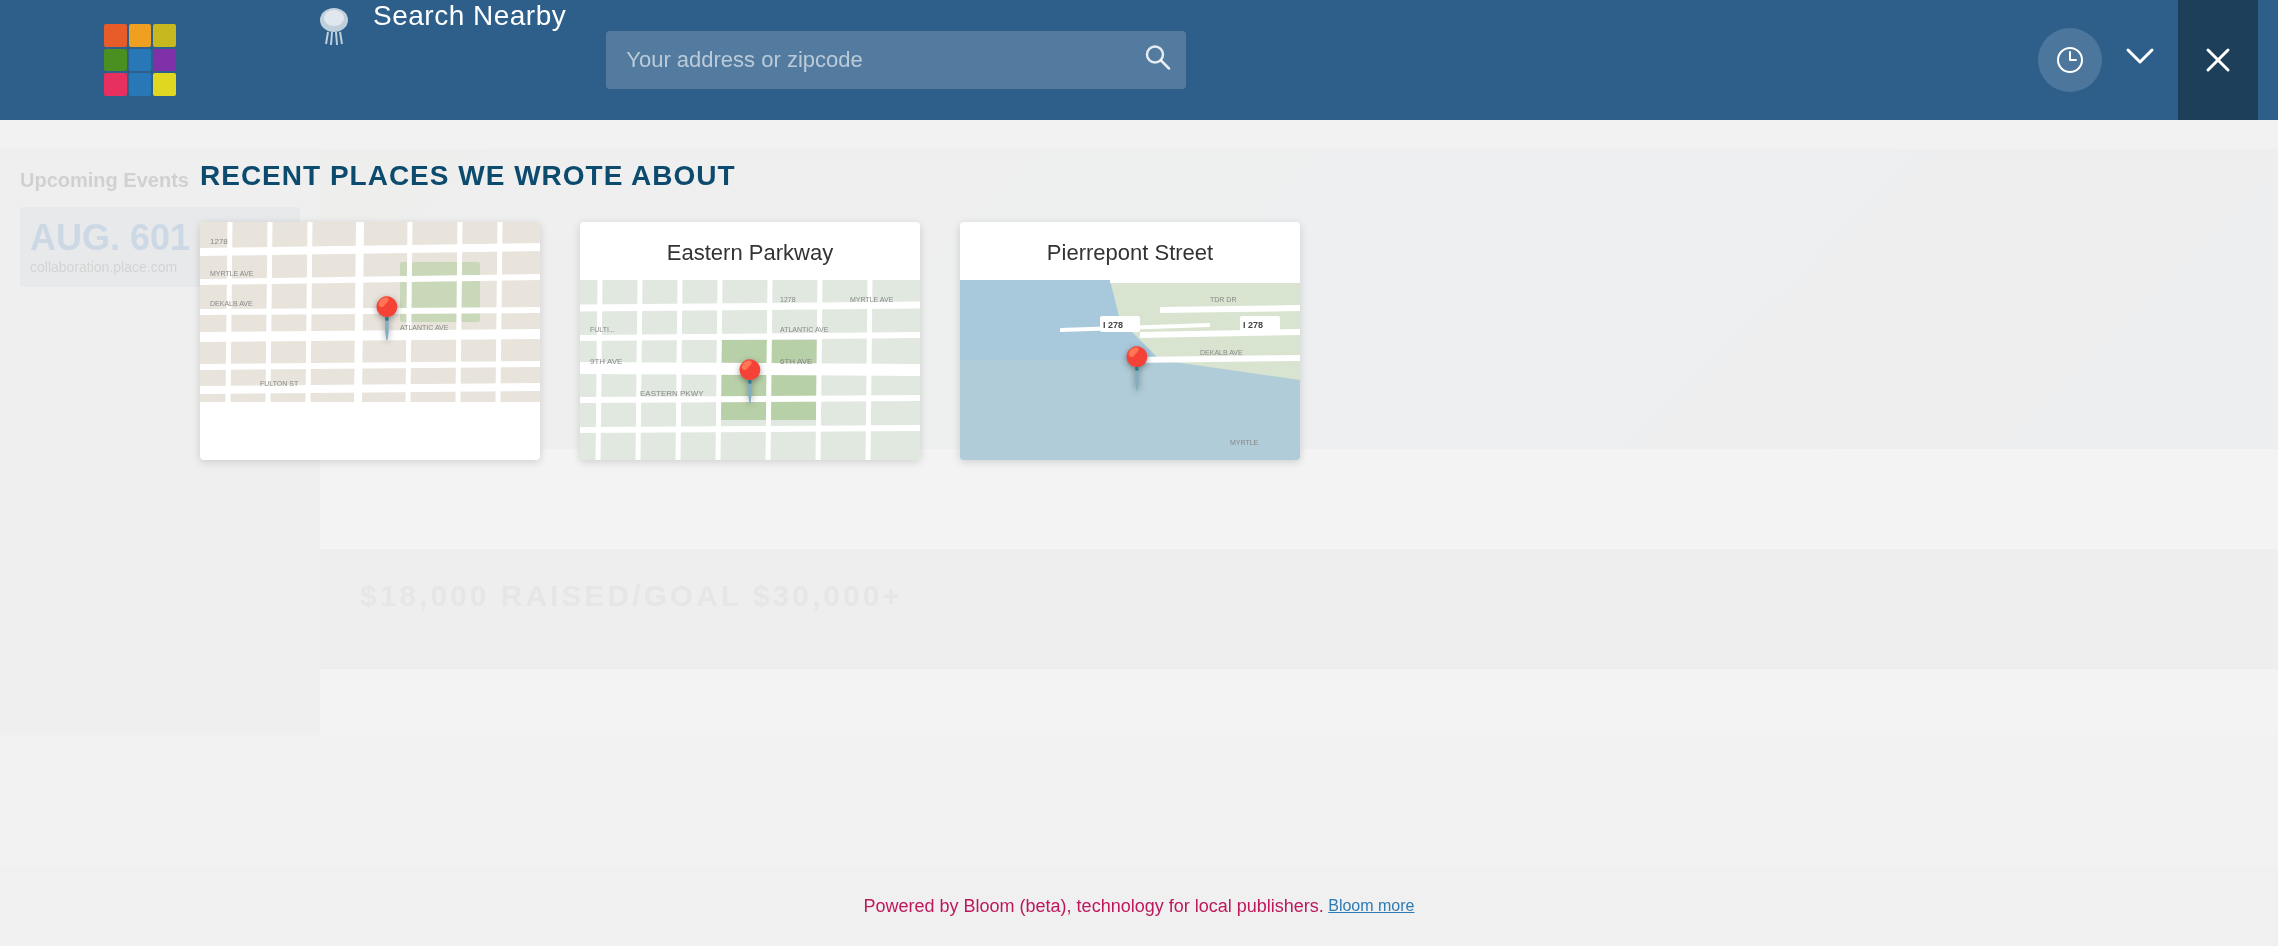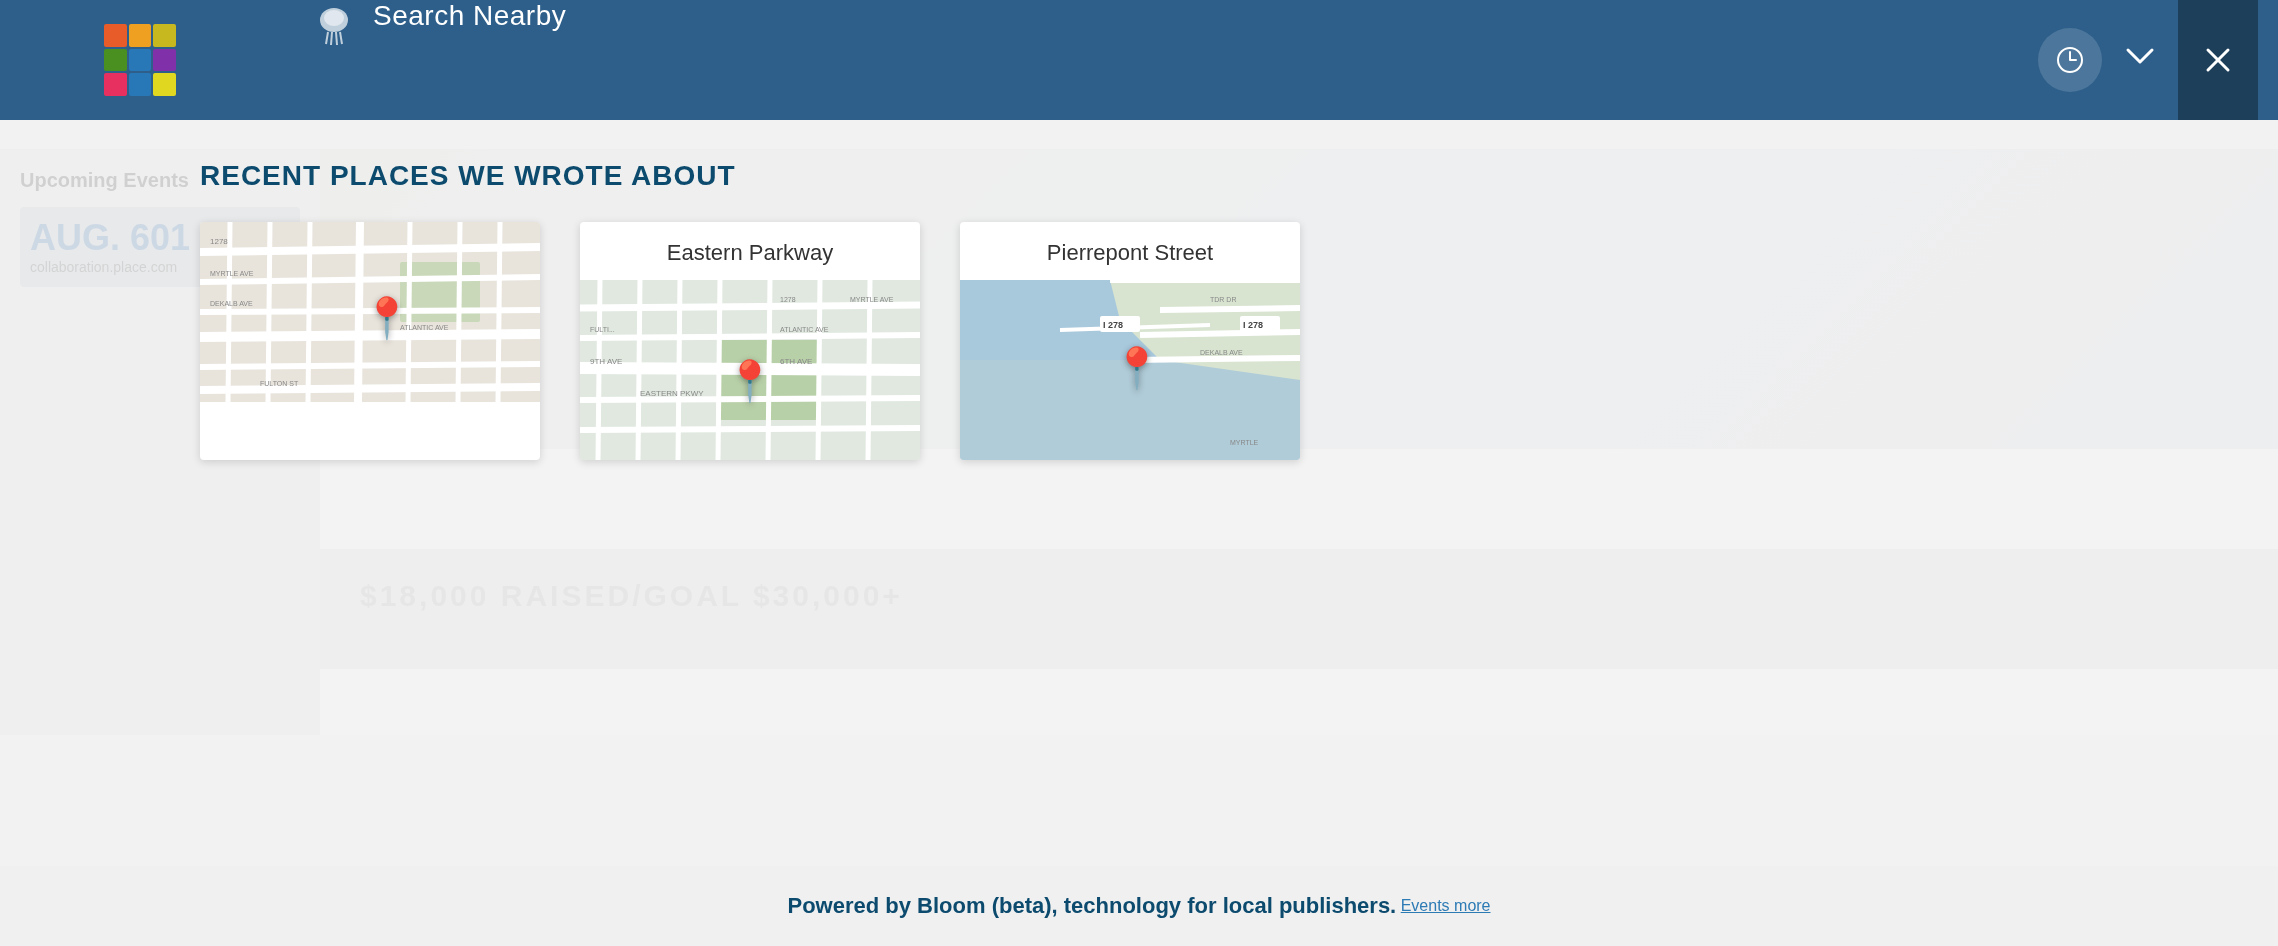--- a/index.html
+++ b/index.html
@@ -293,23 +293,22 @@
       bottom: 0;
       left: 0; right: 0;
       height: 80px;
       display: flex;
       align-items: center;
       justify-content: center;
       z-index: 5;
       background: rgba(240,240,240,0.7);
     }
     .footer-text {
-      color: #0c4a6e;
-      font-size: 22px;
-      font-weight: bold;
+      color: #be185d;
+      font-size: 18px;
     }
     .footer-link {
       color: #2d7bb5;
       text-decoration: underline;
       cursor: pointer;
     }
 
     
     .map1-bg { background: #e8e4dc; }
     .map2-bg { background: #e0e8e0; }
@@ -364,20 +363,29 @@
       <ellipse cx="24" cy="20" rx="14" ry="12" fill="rgba(255,255,255,0.7)"></ellipse>
       <ellipse cx="24" cy="18" rx="10" ry="8" fill="rgba(255,255,255,0.5)"></ellipse>
       <line x1="18" y1="32" x2="16" y2="44" stroke="rgba(255,255,255,0.7)" stroke-width="2"></line>
       <line x1="22" y1="32" x2="21" y2="45" stroke="rgba(255,255,255,0.7)" stroke-width="2"></line>
       <line x1="26" y1="32" x2="27" y2="45" stroke="rgba(255,255,255,0.7)" stroke-width="2"></line>
       <line x1="30" y1="32" x2="32" y2="44" stroke="rgba(255,255,255,0.7)" stroke-width="2"></line>
     </svg>
     <span class="search-nearby-label">Search Nearby</span>
   </div>
 
+  <div class="search-input-container">
+    <input type="text" class="search-input" placeholder="Your address or zipcode" style="">
+    <button class="search-icon-btn">
+      <svg width="28" height="28" viewBox="0 0 28 28" fill="none">
+        <circle cx="12" cy="12" r="8" stroke="rgba(255,255,255,0.85)" stroke-width="2.5"></circle>
+        <line x1="18" y1="18" x2="26" y2="26" stroke="rgba(255,255,255,0.85)" stroke-width="2.5" stroke-linecap="round"></line>
+      </svg>
+    </button>
+  </div>
 
   <div class="header-right">
     <button class="header-btn-circle">
       <svg width="32" height="32" viewBox="0 0 32 32" fill="none">
         <circle cx="16" cy="16" r="12" stroke="white" stroke-width="2"></circle>
         <polyline points="16,8 16,16 22,16" stroke="white" stroke-width="2" stroke-linecap="round" stroke-linejoin="round"></polyline>
       </svg>
     </button>
     <button class="header-btn-chevron">
       <svg width="36" height="36" viewBox="0 0 36 36" fill="none">
@@ -497,14 +505,14 @@
         <div class="map-pin" style="left:52%;top:38%;">📍</div>
       </div>
     </div>
 
   </div>
 </main>
 
 <footer class="footer">
   <span class="footer-text">Powered by Bloom (beta), technology for local publishers.</span>
   &nbsp;
-  <a class="footer-link">Events more</a>
+  <a class="footer-link">Bloom more</a>
 </footer>
 
 </body></html>

